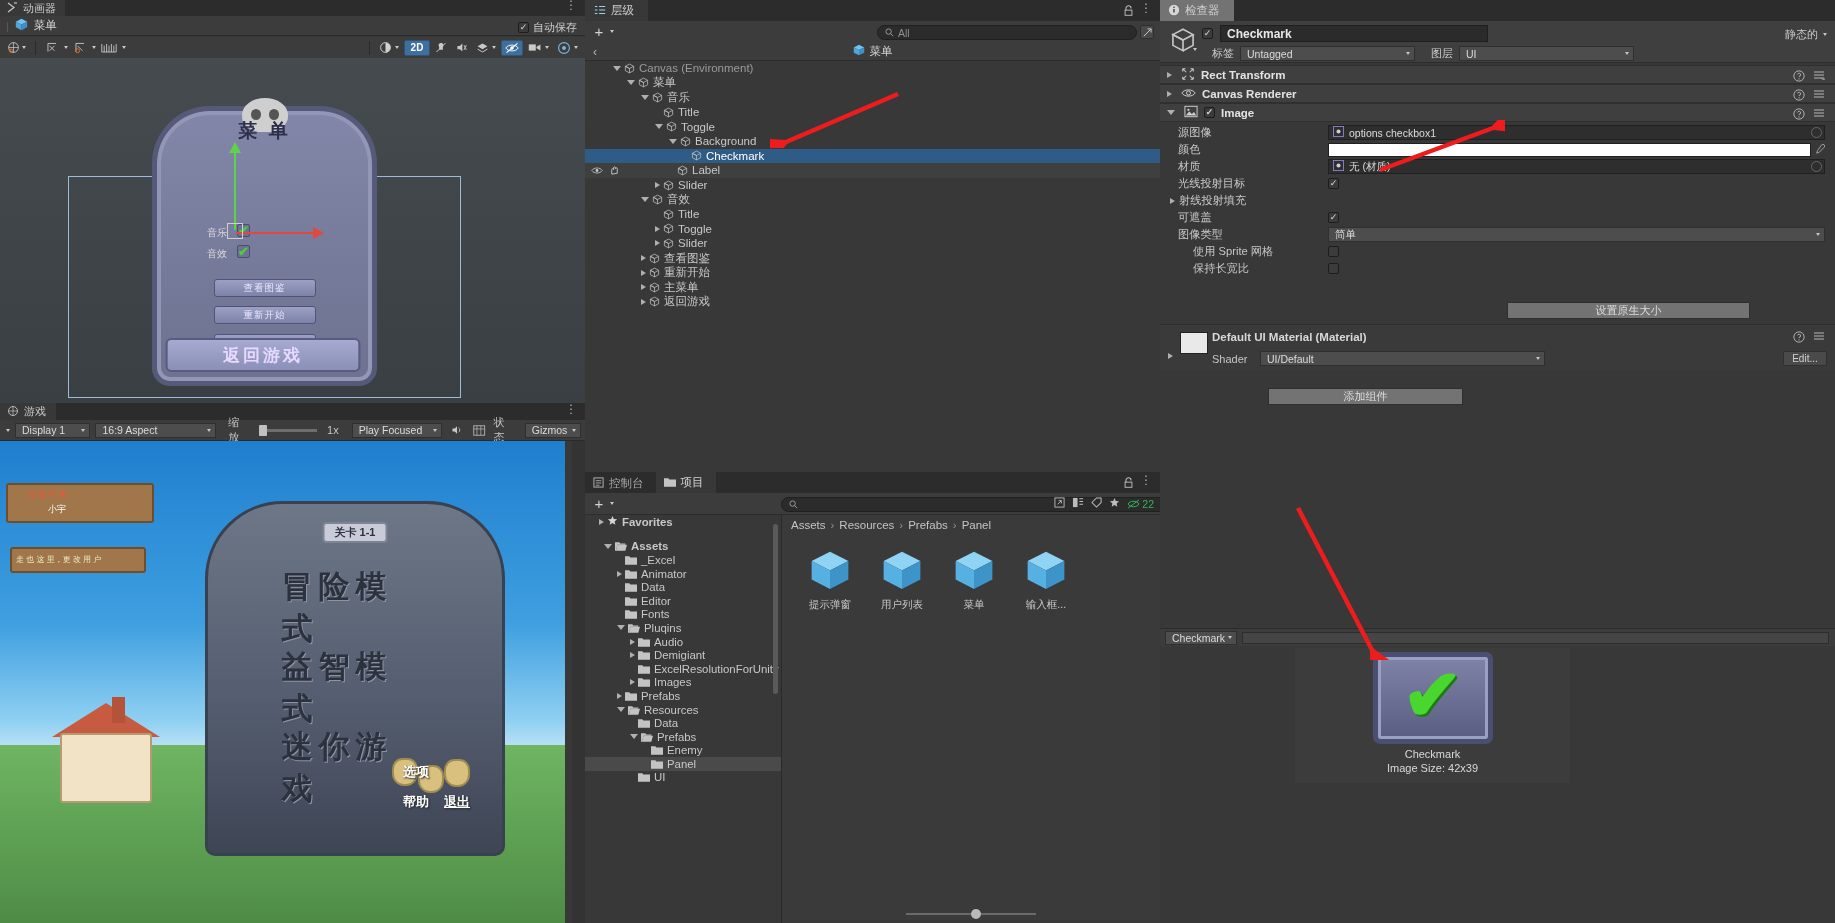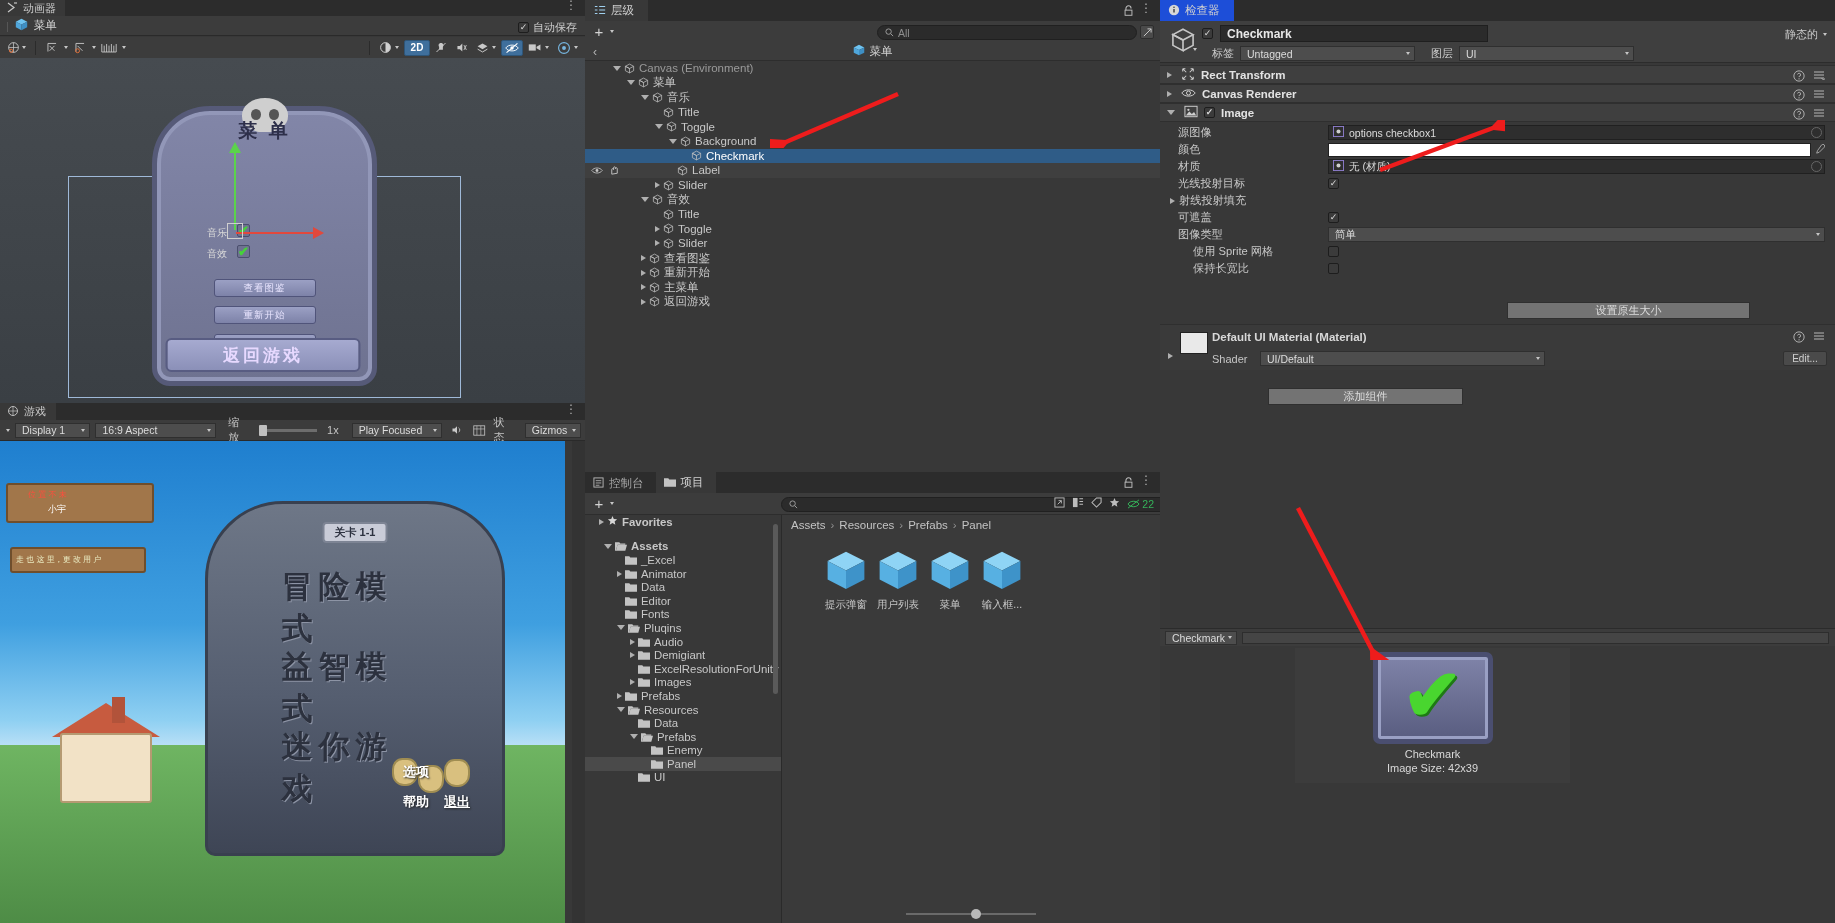--- a/index.html
+++ b/index.html
@@ -140,31 +140,31 @@
   #proj-tools{position:absolute;left:0;top:21px;width:575px;height:22px;background:#3c3c3c;display:flex;align-items:center;padding:0 5px;border-bottom:1px solid #2d2d2d;}
   #proj-search{position:absolute;left:196px;top:25px;width:470px;}
   #proj-icons{position:absolute;right:6px;top:25px;display:flex;align-items:center;gap:7px;}
   #proj-left{position:absolute;left:0;top:43px;width:196px;height:408px;background:#383838;overflow:hidden;}
   #proj-splitter{position:absolute;left:196px;top:43px;width:1px;height:408px;background:#2a2a2a;}
   #proj-leftscroll{position:absolute;left:188px;top:52px;width:5px;height:170px;background:#5a5a5a;border-radius:3px;}
   .prow{height:13.6px;display:flex;align-items:center;font-size:11.4px;color:#c8c8c8;}
   .folder{width:12px;height:10px;margin-right:4px;position:relative;}
   #proj-right{position:absolute;left:197px;top:43px;width:378px;height:408px;background:#3a3a3a;}
   #proj-crumb{position:absolute;left:0;top:0;width:378px;height:20px;display:flex;align-items:center;gap:5px;padding-left:9px;color:#c3c3c3;font-size:11.5px;background:#3a3a3a;}
-  #proj-grid{position:absolute;left:16px;top:20px;width:378px;height:365px;display:flex;padding:14px 0 0 22px;}
+  #proj-grid{position:absolute;left:0;top:20px;width:378px;height:365px;display:flex;gap:20px;padding:14px 0 0 22px;}
   .asset{width:52px;display:flex;flex-direction:column;align-items:center;gap:5px;}
   .asset .aname{font-size:10.5px;color:#c6c6c6;text-align:center;}
   #proj-bottombar{position:absolute;left:0;bottom:0;width:378px;height:19px;background:#3a3a3a;display:flex;align-items:center;justify-content:center;}
   #proj-slider{width:130px;height:2px;background:#6a6a6a;position:relative;}
   #proj-slider .knob{position:absolute;left:50%;top:-4px;width:10px;height:10px;border-radius:50%;background:#b9b9b9;}
 
   
   #insp-window{ left:1160px; top:0; width:675px; height:923px; background:#383838;}
   #insp-tabbar{position:absolute;left:0;top:0;width:675px;height:21px;background:#2c2c2c;display:flex;align-items:flex-end;}
-  #insp-tab{height:21px;display:flex;align-items:center;gap:5px;padding:0 14px 0 8px;background:#1d4ed8;color:#d0d0d0;font-size:11.5px;}
+  #insp-tab{height:21px;display:flex;align-items:center;gap:5px;padding:0 14px 0 8px;background:#737373;color:#d0d0d0;font-size:11.5px;}
   #insp-body{position:absolute;left:0;top:21px;width:675px;height:578px;background:#383838;}
   #insp-head{position:absolute;left:0;top:0;width:675px;height:42px;background:#3f3f3f;border-bottom:1px solid #2c2c2c;}
   .insp-namerow{position:absolute;left:42px;top:4px;display:flex;align-items:center;gap:7px;}
   .namefield{width:268px;height:17px;background:#2b2b2b;border:1px solid #1f1f1f;display:flex;align-items:center;padding-left:6px;color:#e8e8e8;font-weight:bold;font-size:12px;}
   .insp-tagrow{position:absolute;left:52px;top:25px;display:flex;align-items:center;gap:6px;}
   .dropdown{height:15px;background:#4d4d4d;border:1px solid #2f2f2f;display:flex;align-items:center;justify-content:space-between;padding:0 4px 0 6px;color:#dcdcdc;font-size:10.5px;}
   .comp-head{position:relative;height:19px;background:#3f3f3f;border-top:1px solid #2f2f2f;border-bottom:1px solid #2f2f2f;display:flex;align-items:center;gap:6px;padding-left:7px;color:#e3e3e3;font-weight:bold;font-size:11.5px;}
   .comp-help{position:absolute;right:30px;top:4px;}
   .comp-dots{position:absolute;right:10px;top:3px;}
   .prop{height:17px;display:flex;align-items:center;padding-left:18px;font-size:11.2px;color:#c8c8c8;position:relative;}

